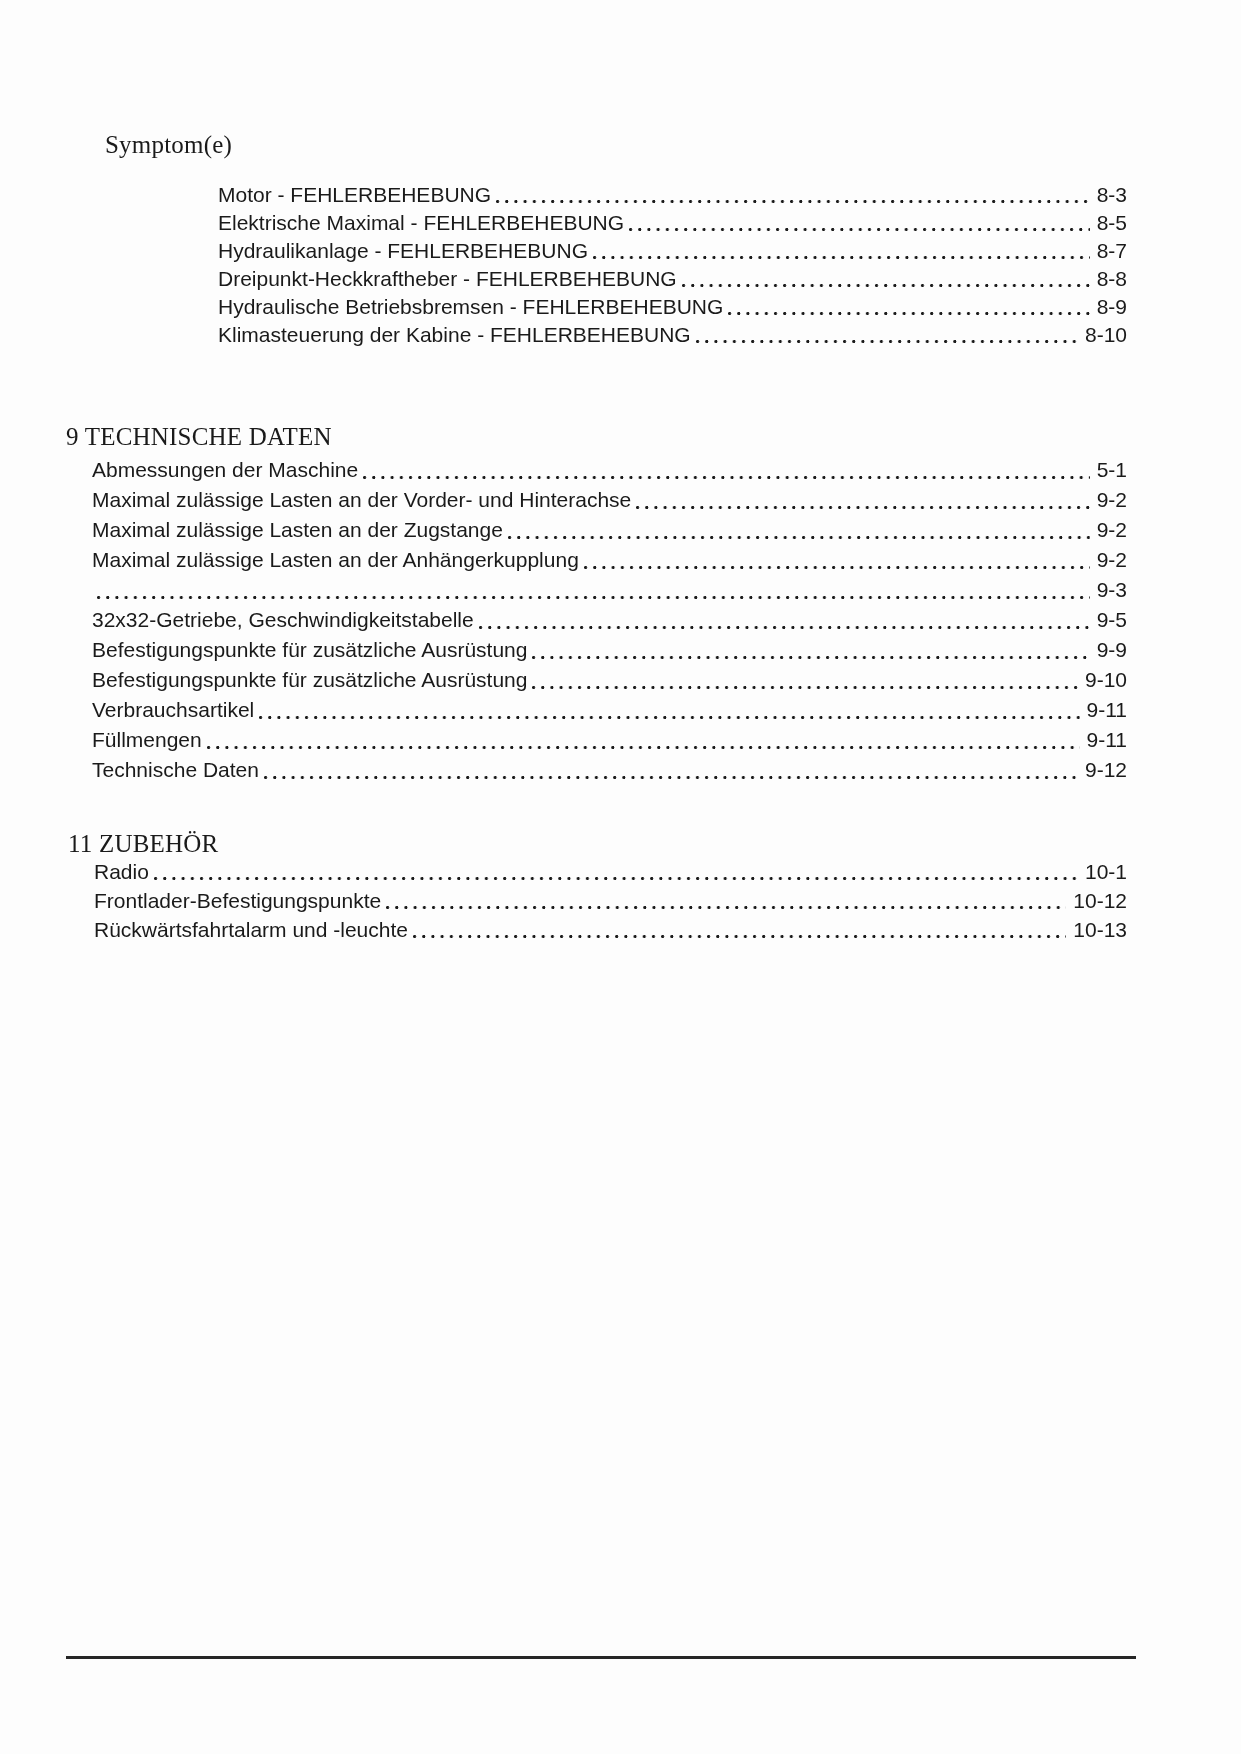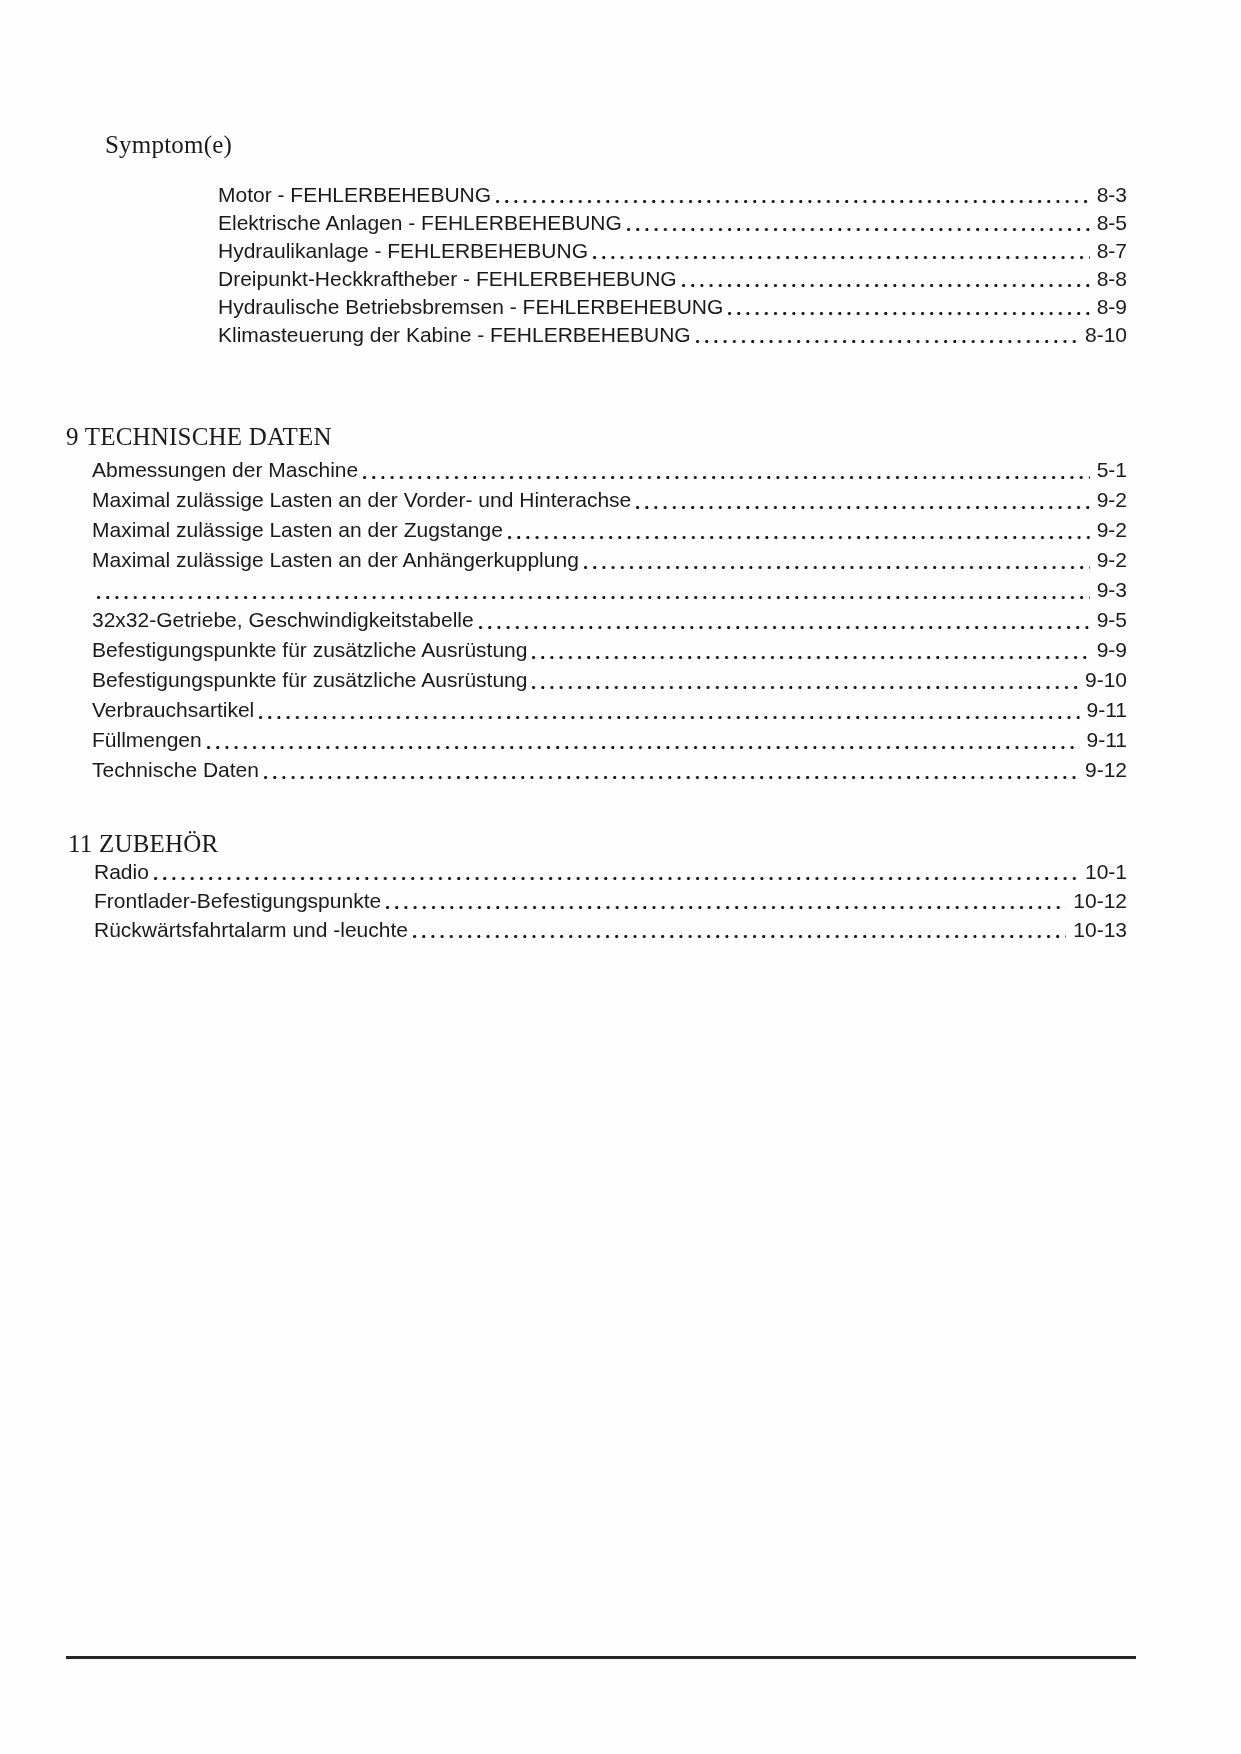--- a/index.html
+++ b/index.html
@@ -68,21 +68,21 @@
 
   <div id="h-symptom" class="heading">Symptom(e)</div>
 
   <div id="rows-symptom" class="rows">
     <div class="row">
       <span class="label">Motor - FEHLERBEHEBUNG</span>
       <span class="dots"></span>
       <span class="num">8-3</span>
     </div>
     <div class="row">
-      <span class="label">Elektrische Anlagen - FEHLERBEHEBUNG</span>
+      <span class="label">Elektrische Maximal - FEHLERBEHEBUNG</span>
       <span class="dots"></span>
       <span class="num">8-5</span>
     </div>
     <div class="row">
       <span class="label">Hydraulikanlage - FEHLERBEHEBUNG</span>
       <span class="dots"></span>
       <span class="num">8-7</span>
     </div>
     <div class="row">
       <span class="label">Dreipunkt-Heckkraftheber - FEHLERBEHEBUNG</span>

